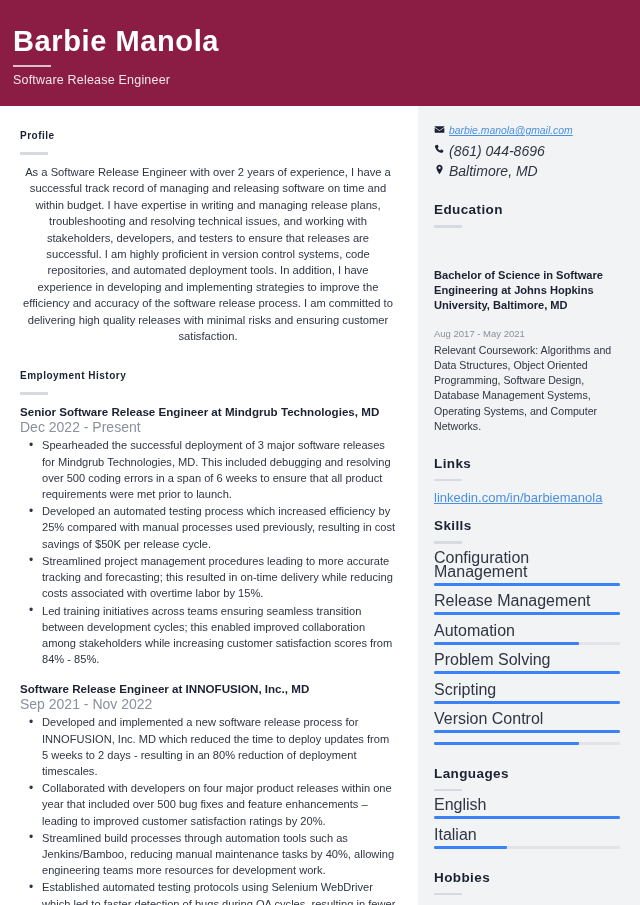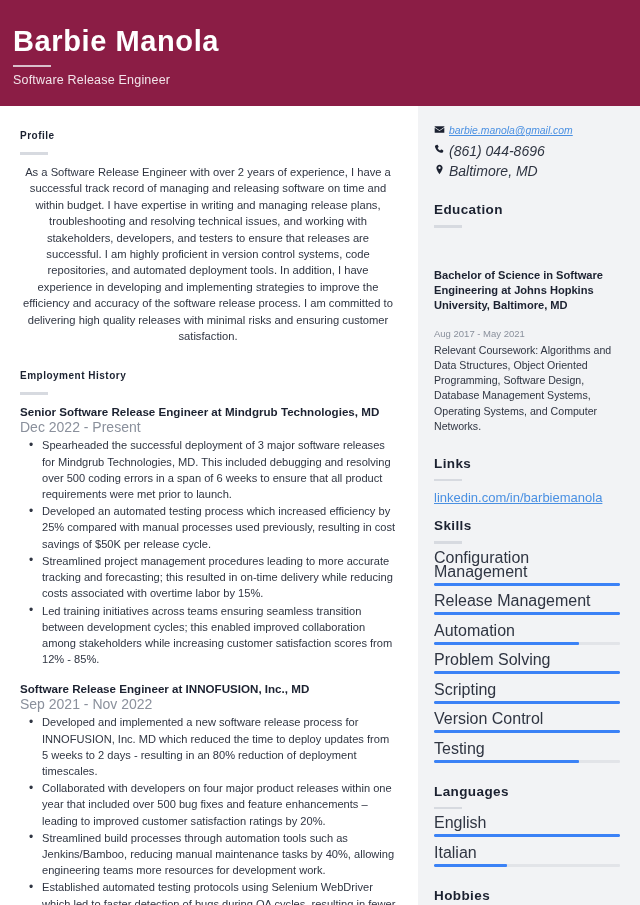--- a/index.html
+++ b/index.html
@@ -232,21 +232,21 @@
         <div class="sec-title">Employment History</div>
         <div class="sec-rule"></div>
 
         <div class="job" style="margin-top:0">
           <div class="job-title">Senior Software Release Engineer at Mindgrub Technologies, MD</div>
           <div class="job-date">Dec 2022 - Present</div>
           <ul class="bullets">
             <li>Spearheaded the successful deployment of 3 major software releases for Mindgrub Technologies, MD. This included debugging and resolving over 500 coding errors in a span of 6 weeks to ensure that all product requirements were met prior to launch.</li>
             <li>Developed an automated testing process which increased efficiency by 25% compared with manual processes used previously, resulting in cost savings of $50K per release cycle.</li>
             <li>Streamlined project management procedures leading to more accurate tracking and forecasting; this resulted in on-time delivery while reducing costs associated with overtime labor by 15%.</li>
-            <li>Led training initiatives across teams ensuring seamless transition between development cycles; this enabled improved collaboration among stakeholders while increasing customer satisfaction scores from 12% - 85%.</li>
+            <li>Led training initiatives across teams ensuring seamless transition between development cycles; this enabled improved collaboration among stakeholders while increasing customer satisfaction scores from 84% - 85%.</li>
           </ul>
         </div>
 
         <div class="job">
           <div class="job-title">Software Release Engineer at INNOFUSION, Inc., MD</div>
           <div class="job-date">Sep 2021 - Nov 2022</div>
           <ul class="bullets">
             <li>Developed and implemented a new software release process for INNOFUSION, Inc. MD which reduced the time to deploy updates from 5 weeks to 2 days - resulting in an 80% reduction of deployment timescales.</li>
             <li>Collaborated with developers on four major product releases within one year that included over 500 bug fixes and feature enhancements – leading to improved customer satisfaction ratings by 20%.</li>
             <li>Streamlined build processes through automation tools such as Jenkins/Bamboo, reducing manual maintenance tasks by 40%, allowing engineering teams more resources for development work.</li>
@@ -335,21 +335,20 @@
             <div class="bar-fill" style="width: 100%; background: rgb(59, 130, 246);"></div>
           </div>
         </div>
         <div class="bar-item">
           <div class="bar-label">Version Control</div>
           <div class="bar-track">
             <div class="bar-fill" style="width: 100%; background: rgb(59, 130, 246);"></div>
           </div>
         </div>
         <div class="bar-item">
-          <div class="bar-label">Testing</div>
           <div class="bar-track">
             <div class="bar-fill" style="width: 78%; background: rgb(59, 130, 246);"></div>
           </div>
         </div>
       </div>
 
       <div style="margin-top:19px">
         <div class="sec-title small">Languages</div>
         <div class="sec-rule thin"></div>
 

